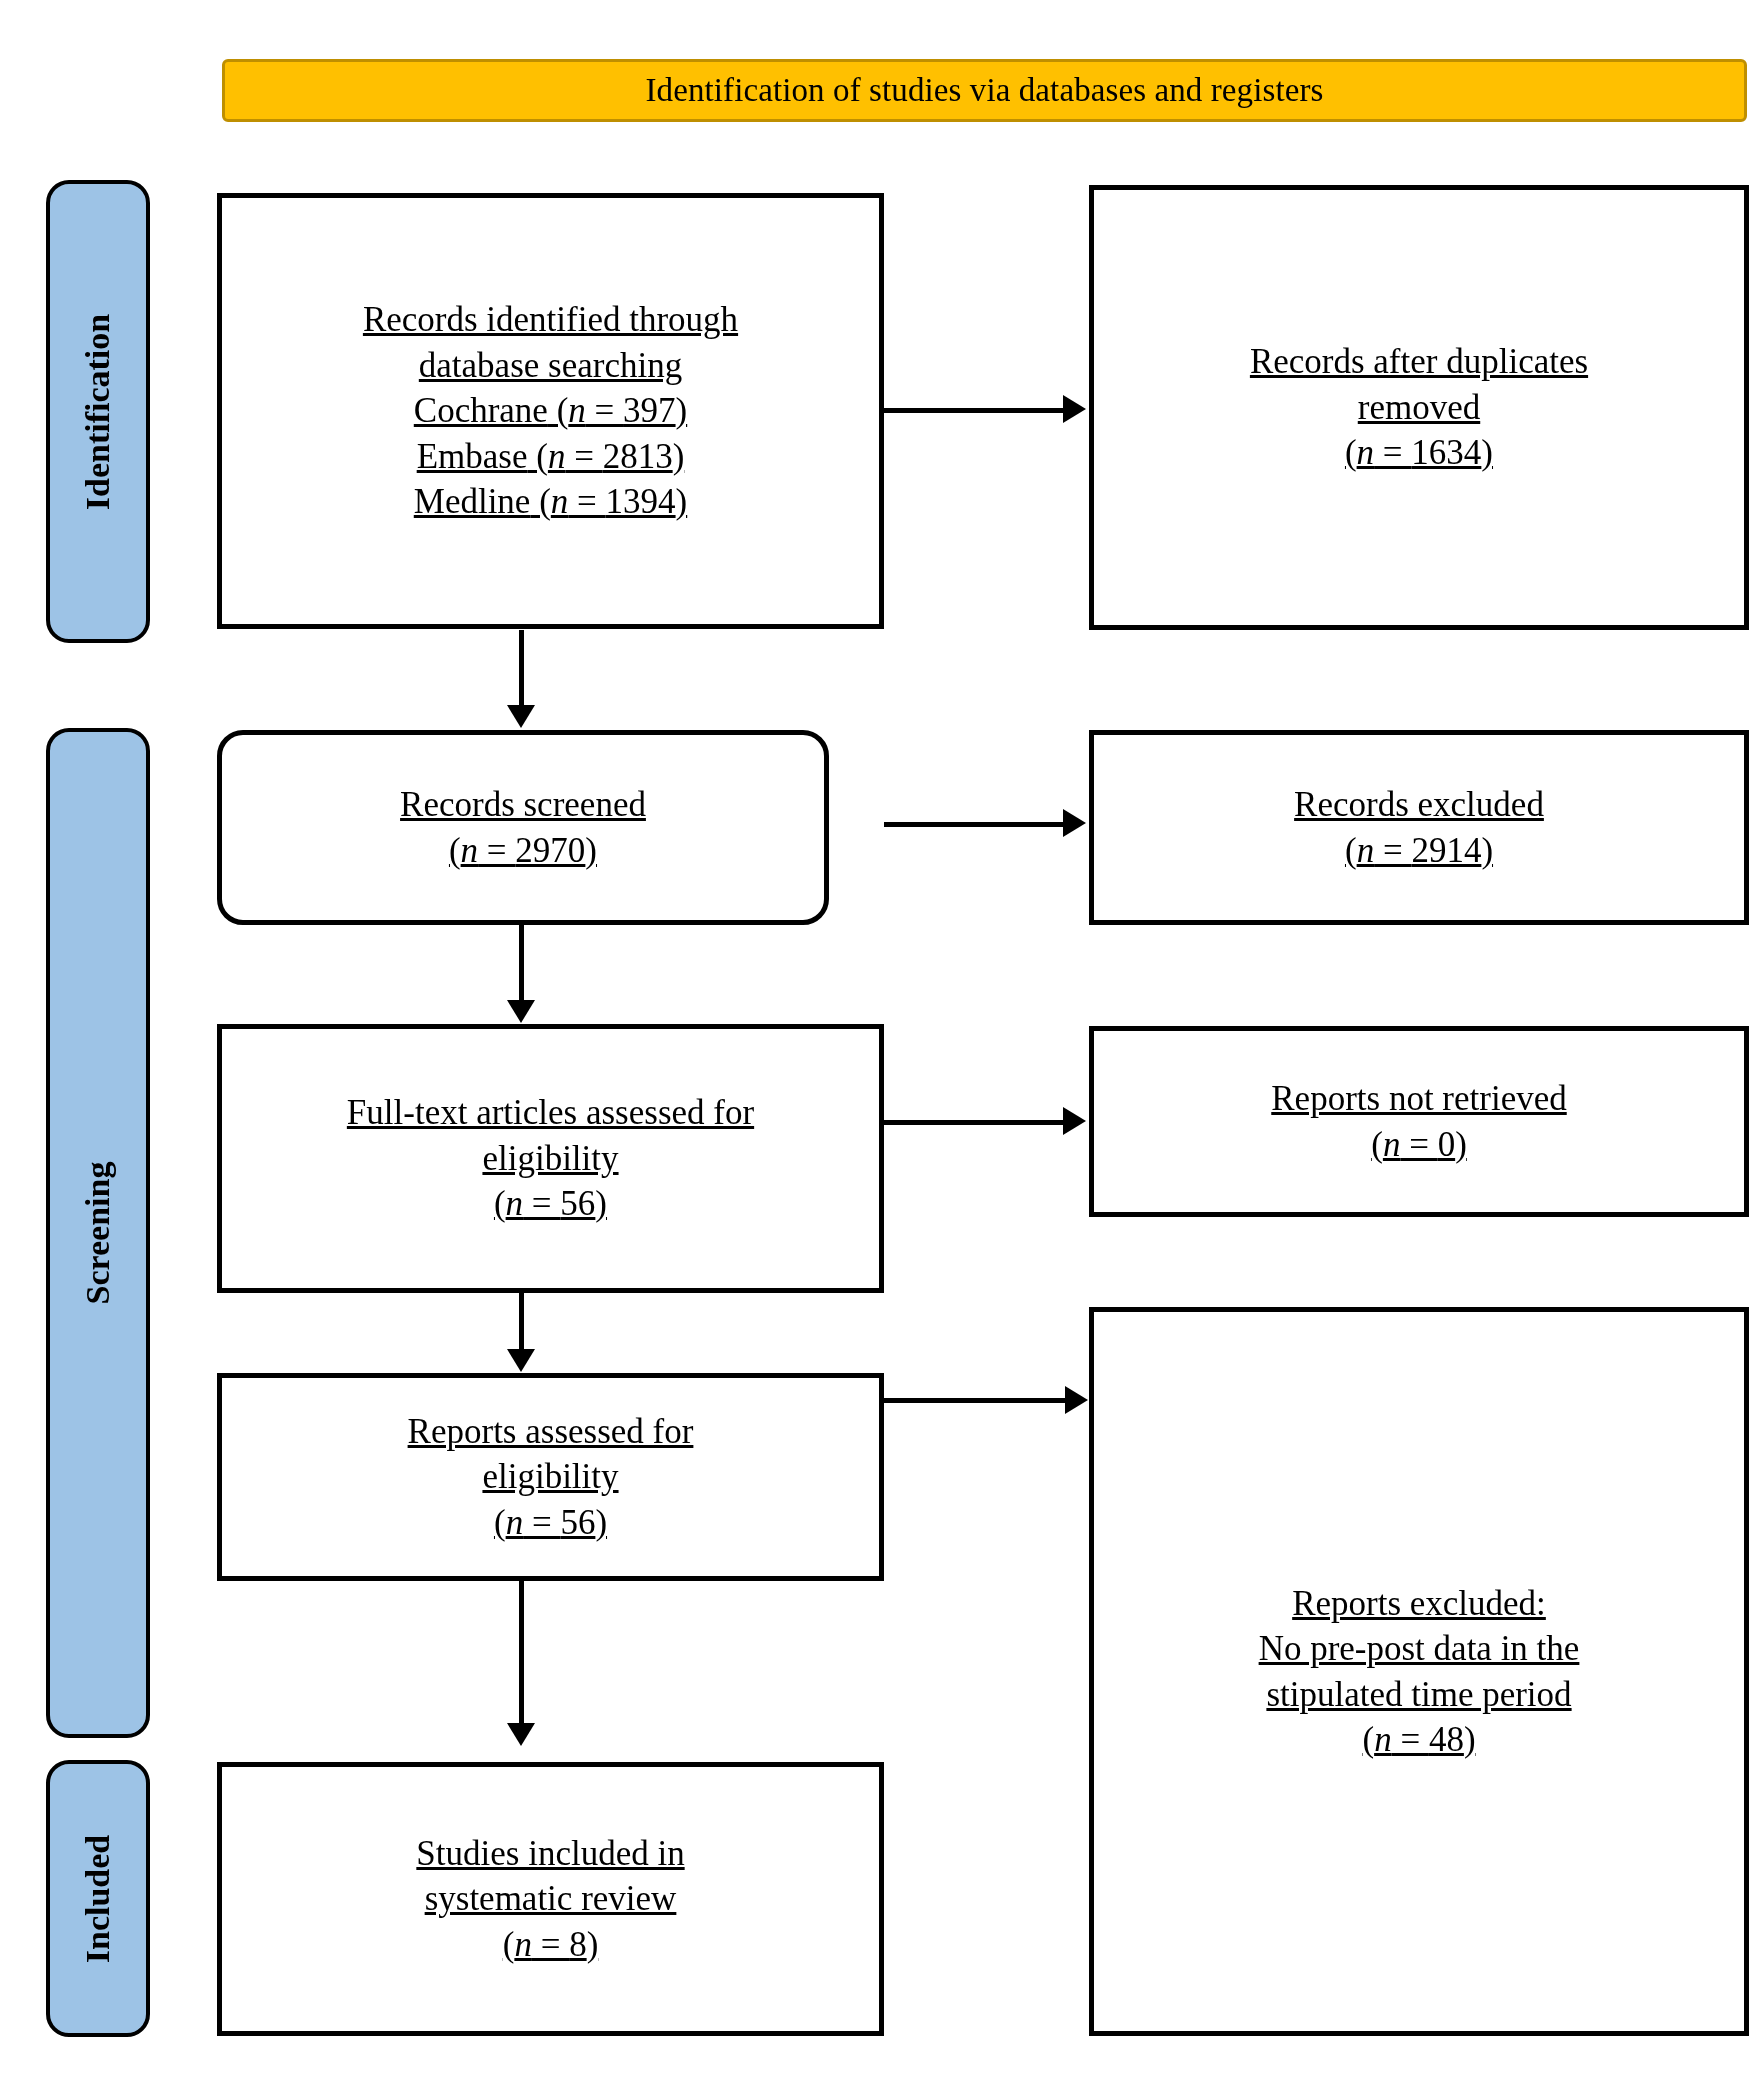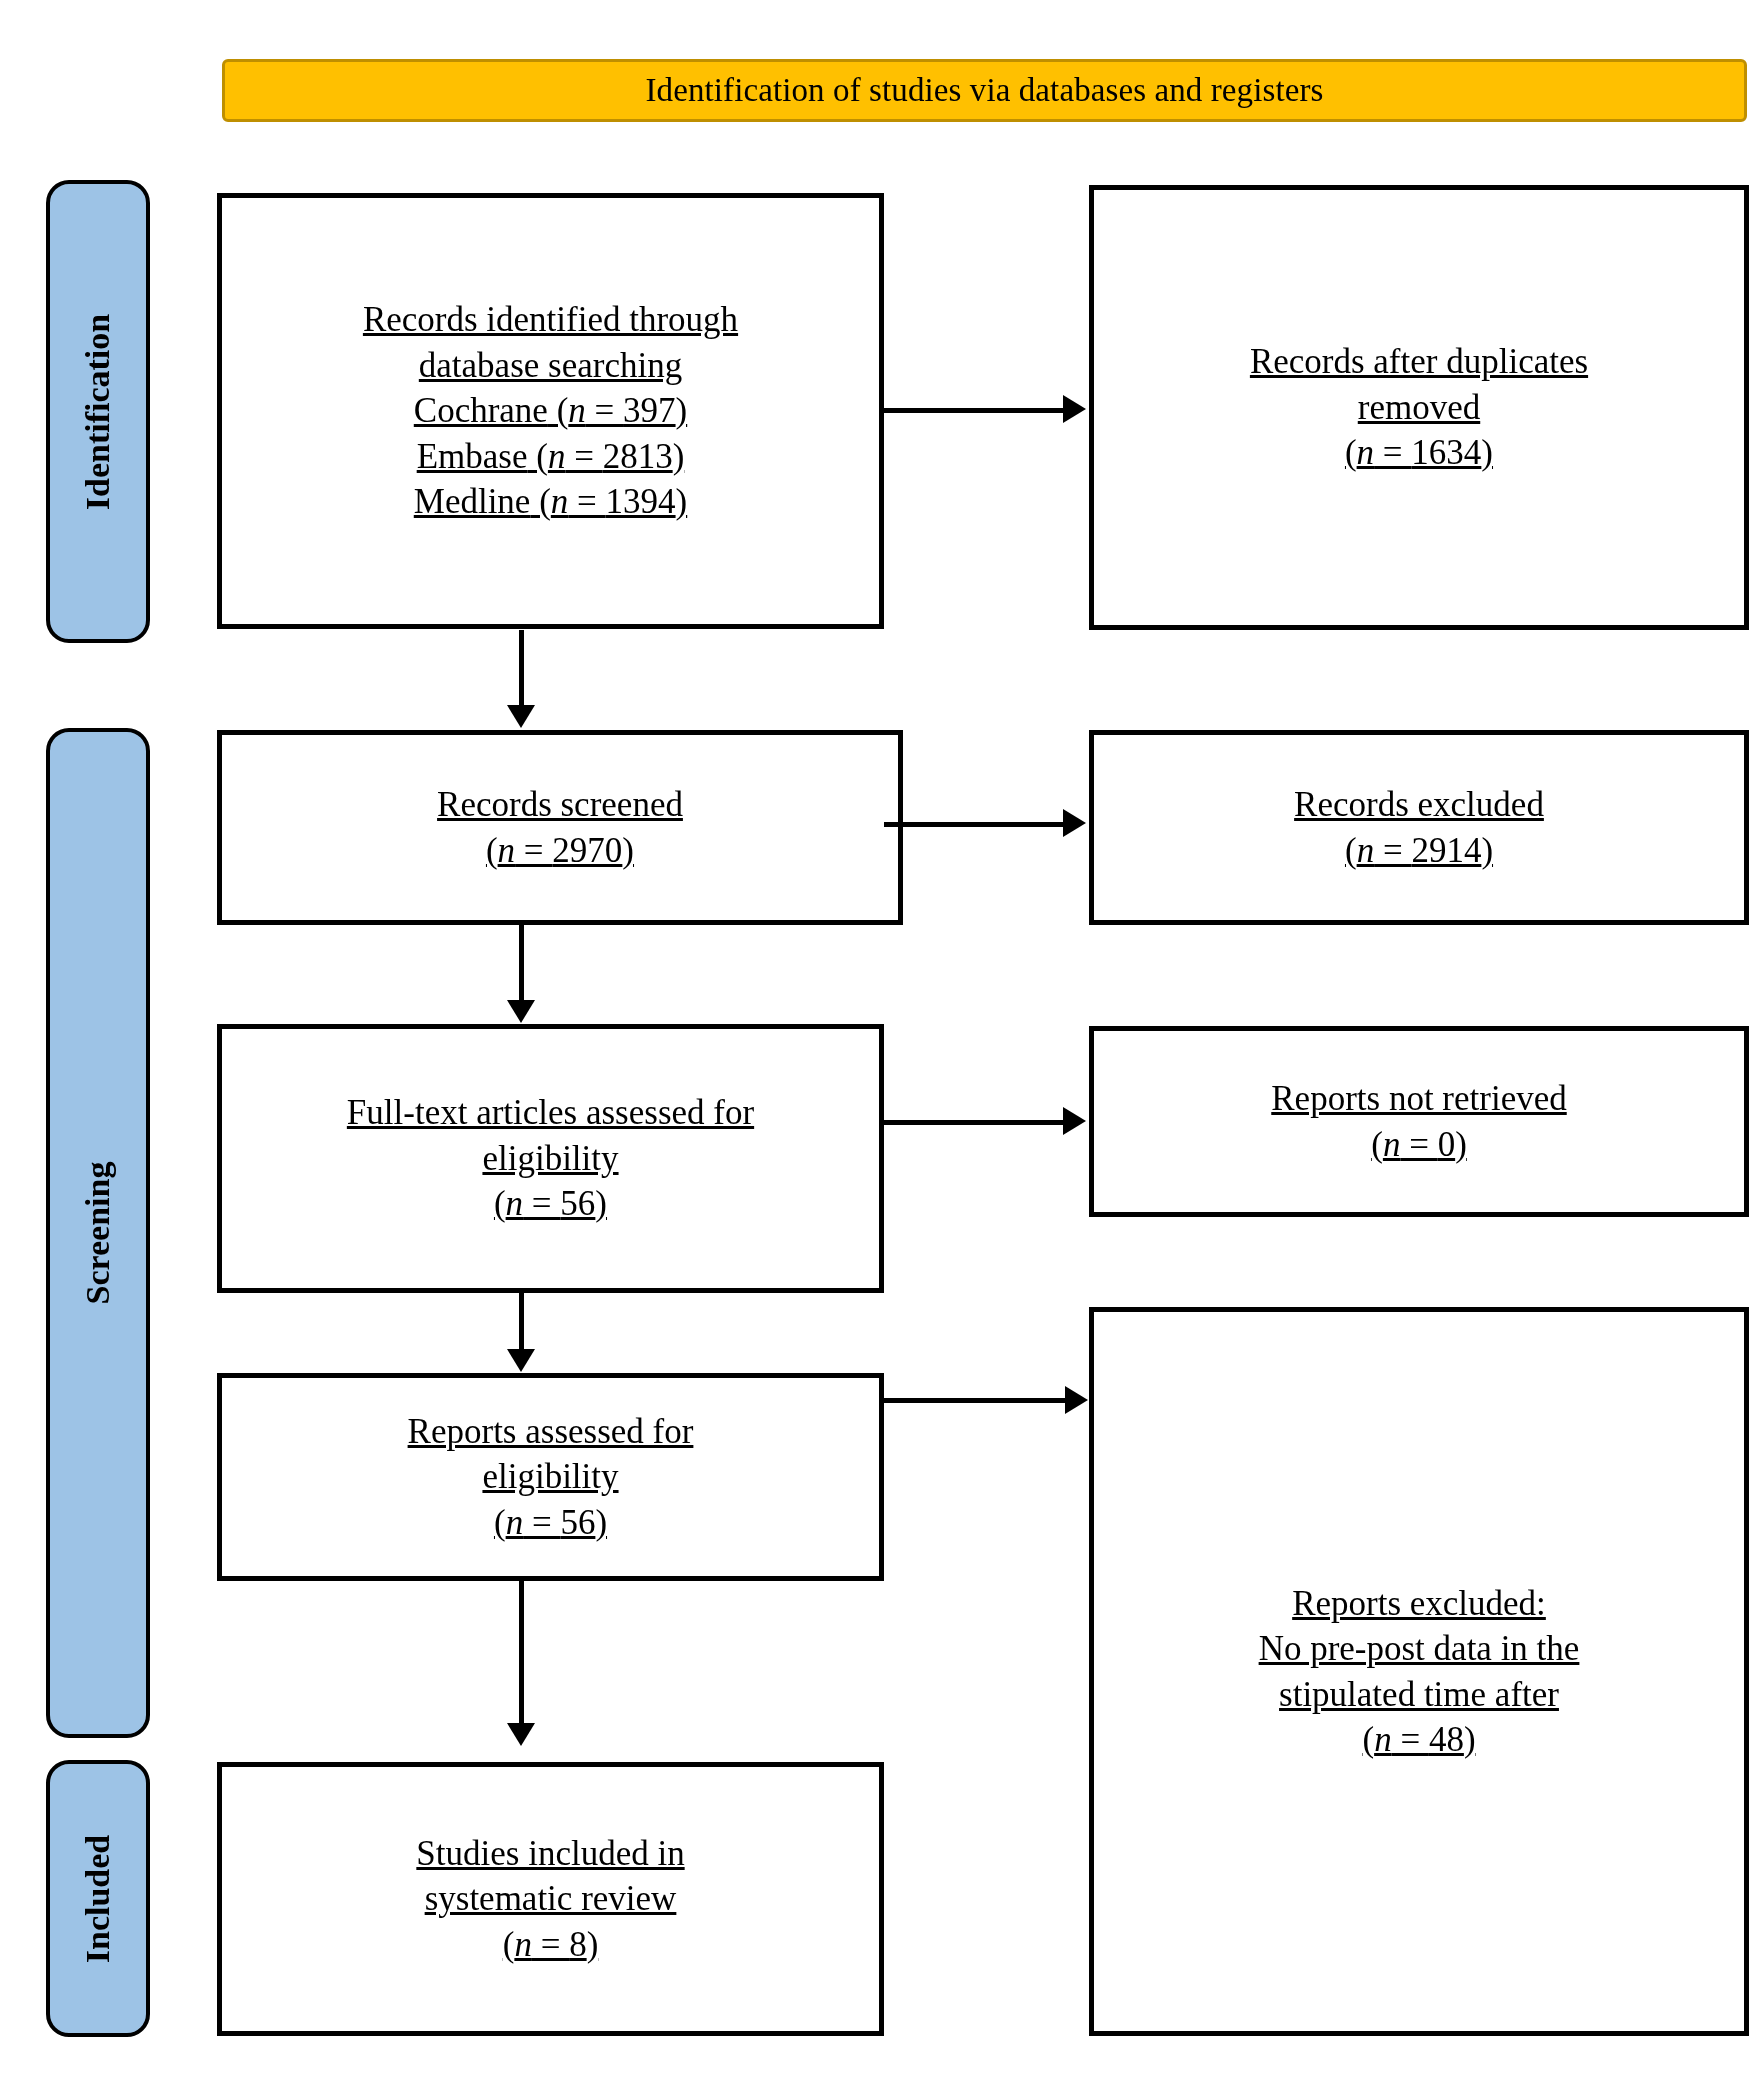--- a/index.html
+++ b/index.html
@@ -169,21 +169,21 @@
       <span class="ln">
         (<em>n</em> =
         <span>1634</span>)
       </span>
     </div>
   </div>
 
   <div class="conn-v" style="left:519px; top:630px; height:75px;"></div>
   <div class="arrow-down" style="left:507px; top:705px;"></div>
 
-  <div class="box" style="left:217px; top:730px; width:686px; height:195px;">
+  <div class="box" style="left:217px; top:730px; width:612px; height:195px;border-radius:26px;">
     <div class="box-text">
       <span class="ln">Records screened</span>
       <span class="ln">
         (<em>n</em> =
         <span>2970</span>)
       </span>
     </div>
   </div>
 
   <div class="conn-h" style="left:884px; top:822px; width:180px;"></div>
@@ -240,21 +240,21 @@
     </div>
   </div>
 
   <div class="conn-h" style="left:884px; top:1398px; width:181px;"></div>
   <div class="arrow-right" style="left:1065px; top:1386px;"></div>
 
   <div class="box" style="left:1089px; top:1307px; width:660px; height:729px;">
     <div class="box-text">
       <span class="ln">Reports excluded:</span>
       <span class="ln">No pre-post data in the</span>
-      <span class="ln">stipulated time after</span>
+      <span class="ln">stipulated time period</span>
       <span class="ln">
         (<em>n</em> =
         <span>48</span>)
       </span>
     </div>
   </div>
 
   <div class="conn-v" style="left:519px; top:1581px; height:142px;"></div>
   <div class="arrow-down" style="left:507px; top:1723px;"></div>
 

